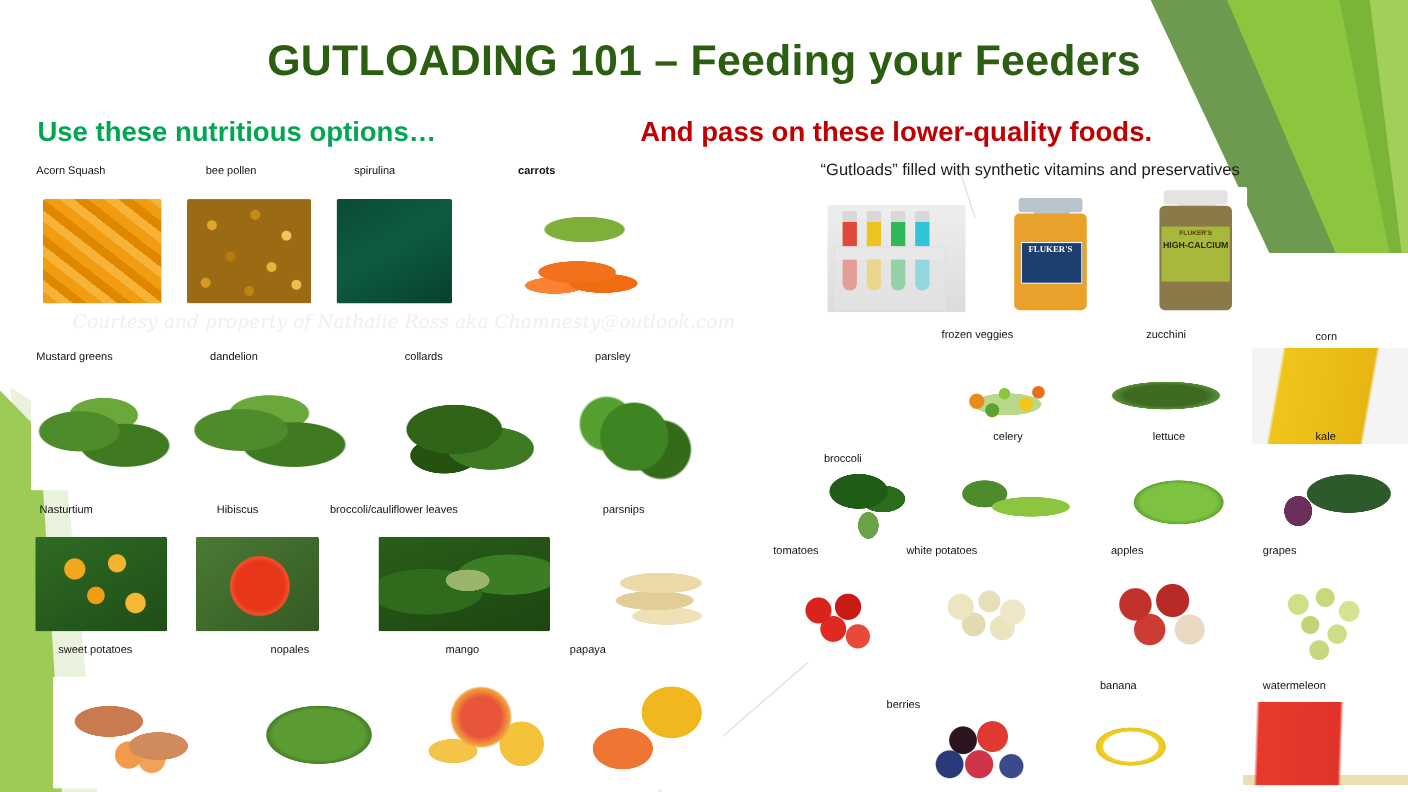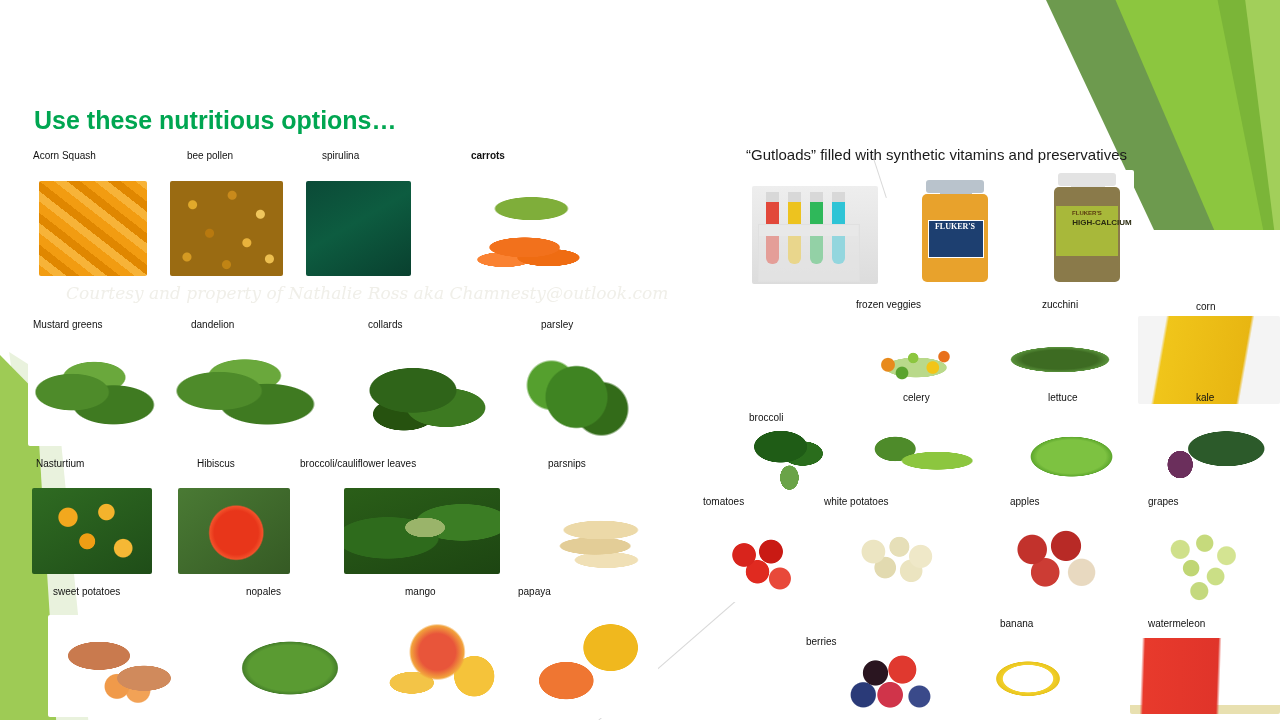--- a/index.html
+++ b/index.html
@@ -240,21 +240,23 @@
   <div class="wedge" id="wedge-a"></div>
   <div class="wedge" id="wedge-b"></div>
   <div class="wedge" id="wedge-c"></div>
   <div class="wedge" id="wedge-d"></div>
   <div class="wedge" id="wedge-left-pale"></div>
   <div class="wedge" id="wedge-left"></div>
 
   <div class="hairline" id="hairline-top"></div>
   <div class="hairline" id="hairline-mid"></div>
 
+  <div id="main-title">GUTLOADING 101 – Feeding your Feeders</div>
   <div id="sub-good">Use these nutritious options…</div>
+  <div id="sub-bad">And pass on these lower-quality foods.</div>
   <div id="gutload-note">“Gutloads” filled with synthetic vitamins and preservatives</div>
 
   <div class="label" style="left:33px;  top:150px;">Acorn Squash</div>
   <div class="tile" style="left:39px;  top:181px; width:108px;height:95px;">
       <div class="ph ph-squash"></div>
     </div>
 
   <div class="label" style="left:187px; top:150px;">bee pollen</div>
   <div class="tile" style="left:170px; top:181px; width:113px;height:95px;">
       <div class="ph ph-pollen"></div>
@@ -351,21 +353,21 @@
       <div style="position:absolute;left:18px;top:46px;width:54px;text-align:center;font-size:8px;color:#fff;font-weight:bold;font-family:'Liberation Serif',serif;">FLUKER'S</div>
     </div>
   </div>
 
   <div class="tile" style="left:1042px; top:170px; width:92px;height:116px;">
     <div class="ph ph-jar2" style="position:relative;">
       <div style="position:absolute;left:16px;top:3px;width:58px;height:13px;background:#e3e3e3;border-radius:3px;"></div>
       <div style="position:absolute;left:12px;top:17px;width:66px;height:95px;background:#8a7a4a;border-radius:5px;"></div>
       <div style="position:absolute;left:14px;top:36px;width:62px;height:50px;background:#a8b83a;"></div>
       <div style="position:absolute;left:14px;top:40px;width:62px;text-align:center;font-size:6px;color:#5a3a10;font-weight:bold;">FLUKER'S</div>
-      <div style="position:absolute;left:14px;top:48px;width:62px;text-align:center;font-size:8px;color:#2a2a10;font-weight:bold;padding-left:15px;">HIGH-CALCIUM</div>
+      <div style="position:absolute;left:14px;top:48px;width:62px;text-align:center;font-size:8px;color:#2a2a10;font-weight:bold;">HIGH-CALCIUM</div>
     </div>
   </div>
 
 
   <div class="label" style="left:856px;  top:299px;">frozen veggies</div>
   <div class="tile" style="left:846px;  top:324px; width:140px;height:68px;">
       <div class="ph ph-frozen"></div>
     </div>
 
   <div class="label" style="left:1042px; top:299px;">zucchini</div>

